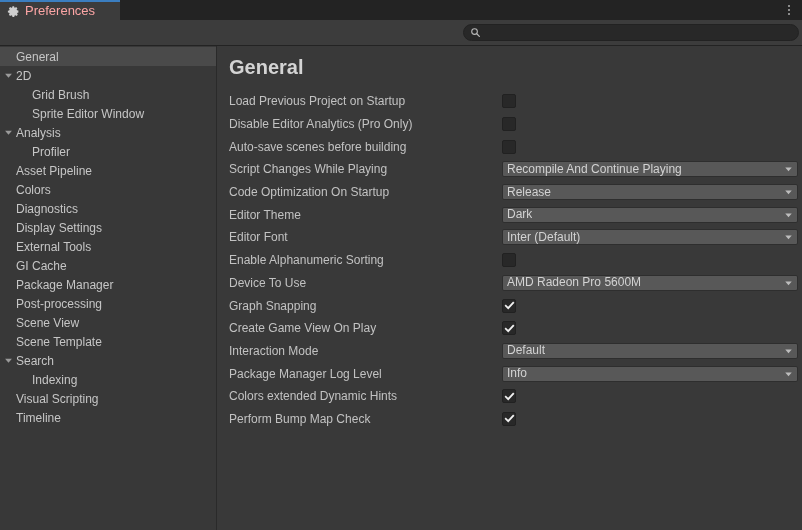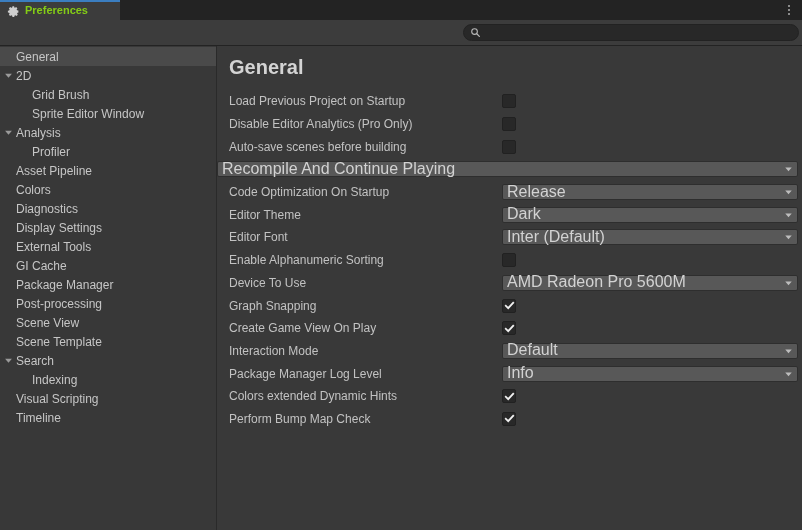--- a/index.html
+++ b/index.html
@@ -36,25 +36,24 @@
     position: relative;
     width: 120px;
     background: #3c3c3c;
     display: flex;
     align-items: center;
     padding-left: 7px;
     gap: 5px;
     border-top: 2px solid #3b7ec0;
   }
   .tab-label {
-    font-size: 11px;
-    color: #84cc16;
+    font-size: 13px;
+    color: #fca5a5;
     line-height: 1;
     padding-bottom: 1px;
-    font-weight: bold;
   }
   .gear-icon { display: block; width: 13px; height: 13px; }
   .tabbar-spacer { flex: 1 1 auto; }
   .kebab-button {
     width: 26px;
     display: flex;
     align-items: center;
     justify-content: center;
     gap: 2px;
     flex-direction: column;
@@ -204,21 +203,21 @@
     width: 100%;
     height: 16px;
     background: #585858;
     border: 1px solid #2e2e2e;
     border-radius: 2px;
     display: flex;
     align-items: center;
     padding: 0 16px 0 4px;
   }
   .dropdown-value {
-    font-size: 16px;
+    font-size: 12px;
     color: #d2d2d2;
     line-height: 1;
     white-space: nowrap;
     overflow: hidden;
     text-overflow: ellipsis;
     padding-bottom: 1px;
   }
   .dropdown-arrow {
     position: absolute;
     right: 4px; top: 50%;
@@ -374,20 +373,21 @@
               <div class="checkbox"></div>
             </div>
           </div>
           <div class="setting-row">
             <div class="setting-label">Auto-save scenes before building</div>
             <div class="setting-field">
               <div class="checkbox"></div>
             </div>
           </div>
           <div class="setting-row">
+            <div class="setting-label">Script Changes While Playing</div>
             <div class="setting-field">
               <div class="dropdown">
                 <span class="dropdown-value">Recompile And Continue Playing</span>
                 <span>
                   <svg class="dropdown-arrow" viewBox="0 0 10 10" aria-hidden="true">
                     <path fill="#bdbdbd" d="M1.4 3.4h7.2L5 7.4z"></path>
                   </svg>
                 </span>
               </div>
             </div>

